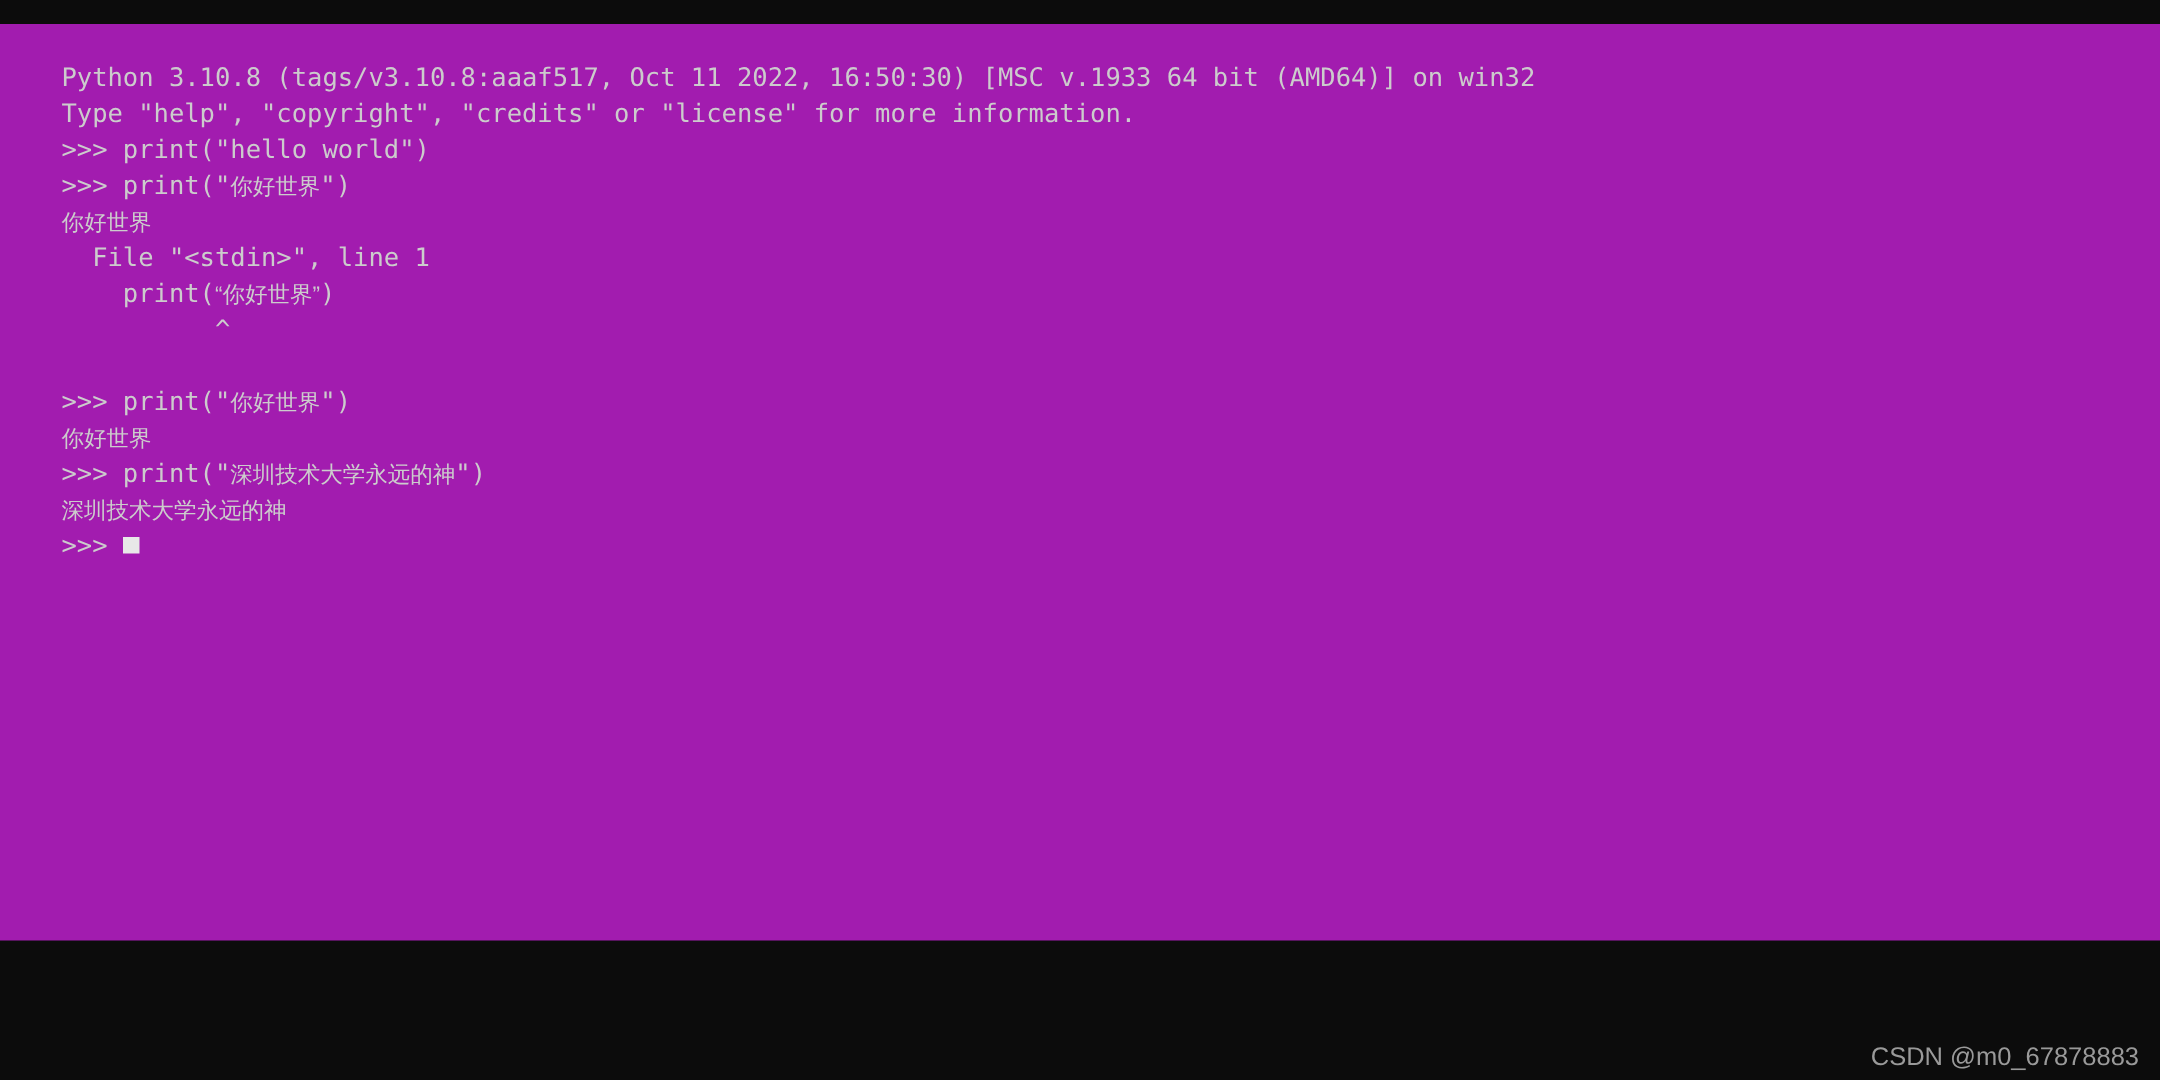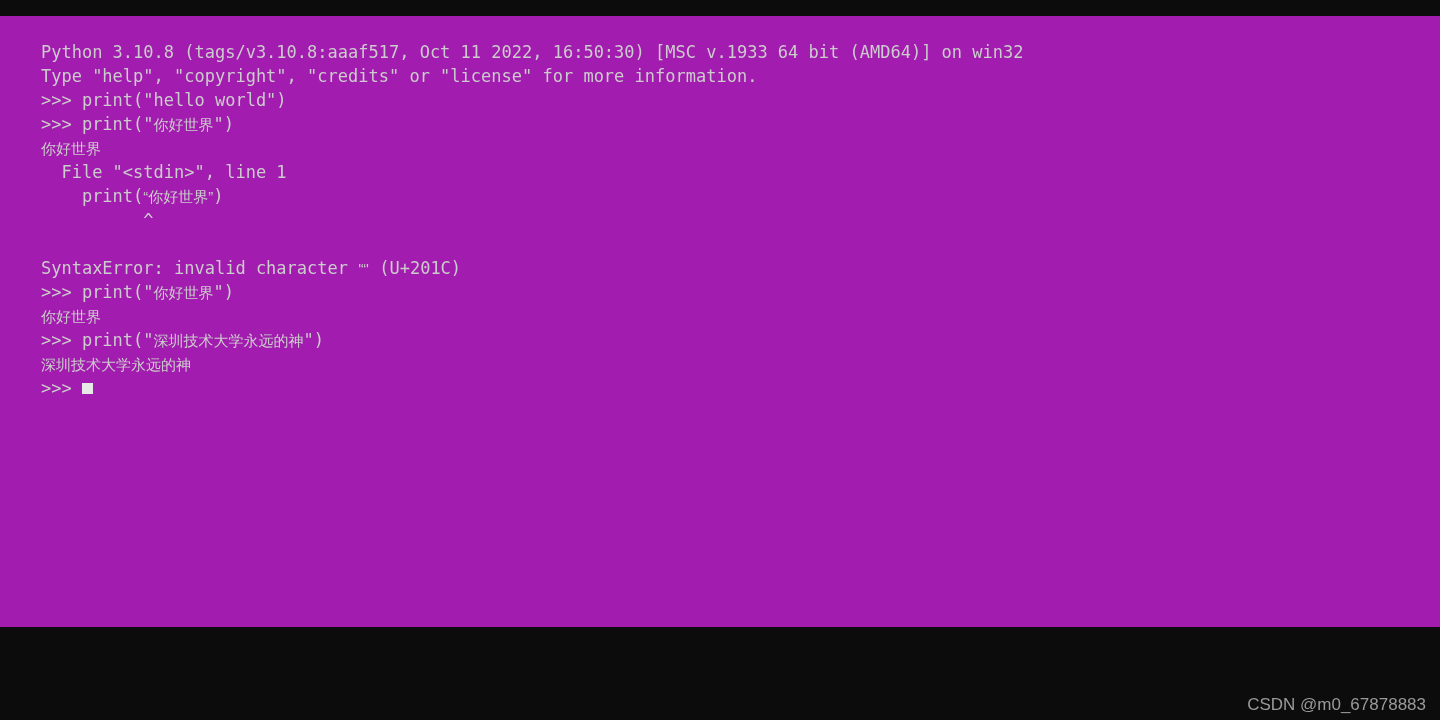--- a/index.html
+++ b/index.html
@@ -111,23 +111,20 @@
   <div class="term-line">
     <span>    print(</span><span class="cjk">“</span><span class="cjk">你好世界</span><span class="cjk">”</span><span>)</span>
   </div>
 
   <div class="caret-line">
     <span>          ^</span>
   </div>
 
   <div class="blank-line"></div>
 
-  <div class="term-line">
-    <span>SyntaxError: invalid character </span><span class="cjk">'“'</span><span> (U+201C)</span>
-  </div>
 
   <div class="term-line">
     <span>&gt;&gt;&gt; print("</span><span class="cjk">你好世界</span><span>")</span>
   </div>
 
   <div class="term-line">
     <span class="cjk">你好世界</span>
   </div>
 
   <div class="term-line">

